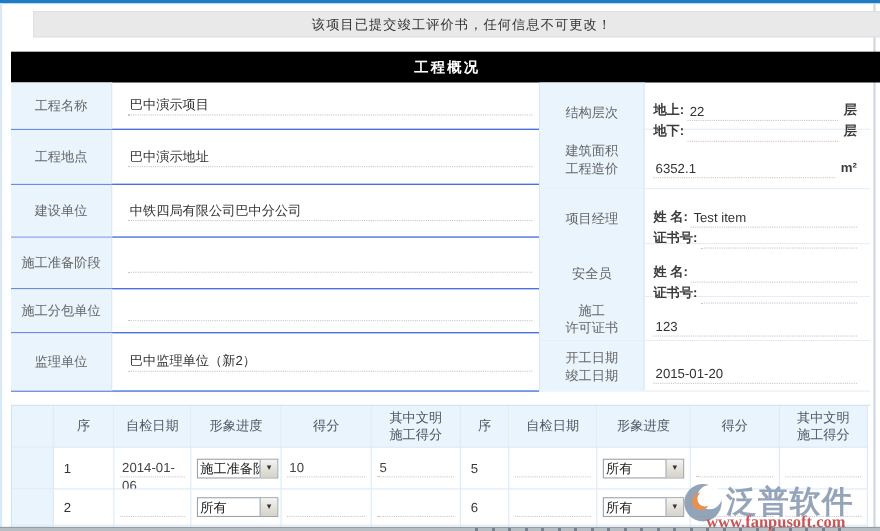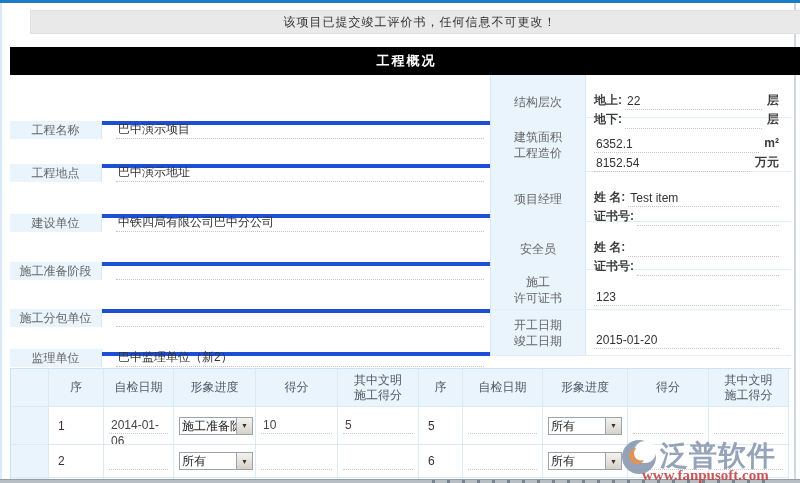--- a/index.html
+++ b/index.html
@@ -14,24 +14,24 @@
             border:1px solid #e0e0e0; display:flex; align-items:center; justify-content:center;
             font-size:12px; color:#333; letter-spacing:1px;margin-left:20px; }
 
   .sec-header { position:absolute; left:10px; top:47px; width:793px; height:28px; background:#000000;
             color:#fff; font-size:13px; font-weight:bold; letter-spacing:2px;
             display:flex; align-items:center; justify-content:center; }
 
   
   .form-left { position:absolute; left:10px; top:75px; width:480px; height:281px;
             display:grid; grid-template-rows:43px 50px 48px 47px 40px 53px; }
-  .fl-row   { display:grid; grid-template-columns:92px 1fr; border-bottom:4px solid #1d4ed8;margin-top:46px; }
+  .fl-row   { display:grid; grid-template-columns:92px 1fr; border-bottom:1px solid #1d4ed8; }
   .fl-label { background:#e9f4fd; border-right:1px solid #d8e8f5; display:flex; align-items:center;
             justify-content:center; font-size:12px; color:#666; }
-  .fl-value { display:flex; font-size:12px; color:#333; padding:0 6px 0 14px; }
+  .fl-value { display:flex; align-items:center; font-size:12px; color:#333; padding:0 6px 0 14px; }
 
   .uline { border-bottom:1px dotted #c6c6c6; }
   .fl-value .uline { flex:1; height:17px; line-height:17px; padding-left:2px; }
 
   
   .form-right { position:absolute; left:490px; top:75px; width:300px; height:281px;
             display:grid; grid-template-rows:43px 54px 50px 48px 40px 46px; border-left:1px solid #d8e8f5; }
   .fr-row   { display:grid; grid-template-columns:95px 1fr; border-bottom:1px solid #e3eef8; }
   .fr-label { background:#e9f4fd; border-right:1px solid #d8e8f5; display:flex; flex-direction:column;
             align-items:center; justify-content:center; font-size:12px; color:#666; line-height:16px; }
@@ -167,25 +167,20 @@
       <div class="fr-label">
         <span>建筑面积</span>
         <span>工程造价</span>
       </div>
       <div class="fr-value">
         <div class="fr-line">
 
           <span class="uline"><span>6352.1</span></span>
           <span class="sfx">m²</span>
         </div>
-        <div class="fr-line">
-
-          <span class="uline"><span>8152.54</span></span>
-          <span class="sfx">万元</span>
-        </div>
       </div>
     </div>
     <div class="fr-row">
       <div class="fr-label">
         <span>项目经理</span>
 
       </div>
       <div class="fr-value">
         <div class="fr-line">
           <span class="pfx">姓 名:</span>

